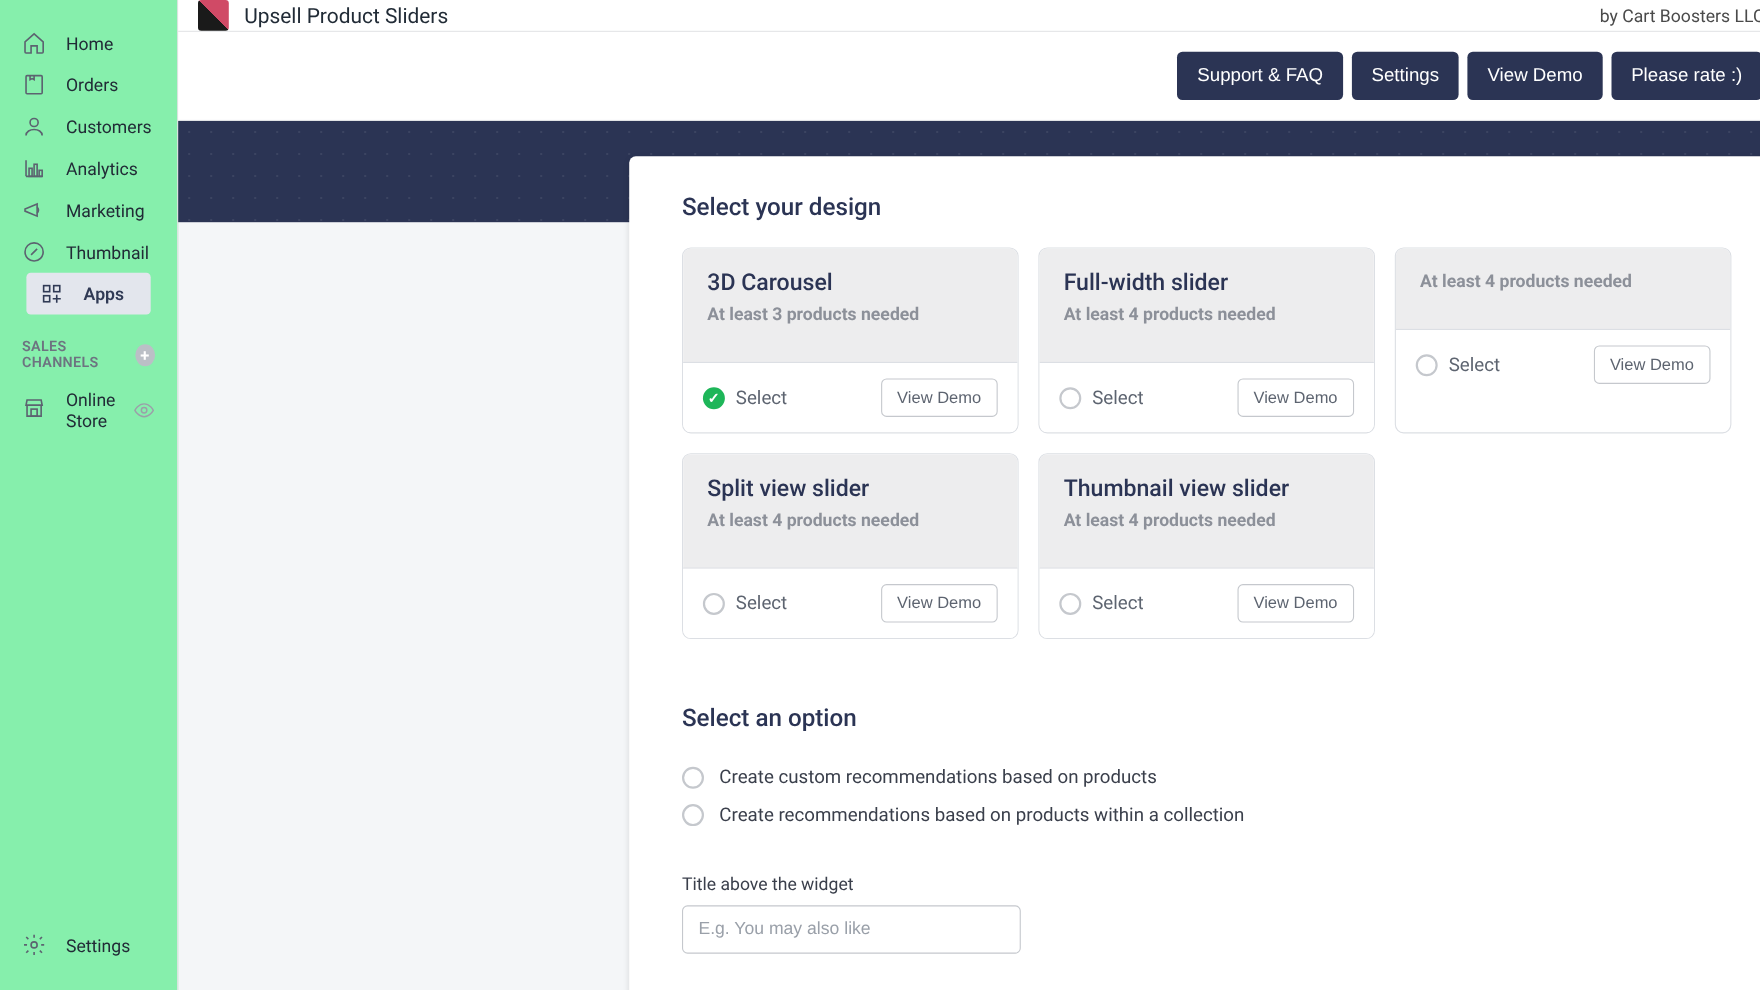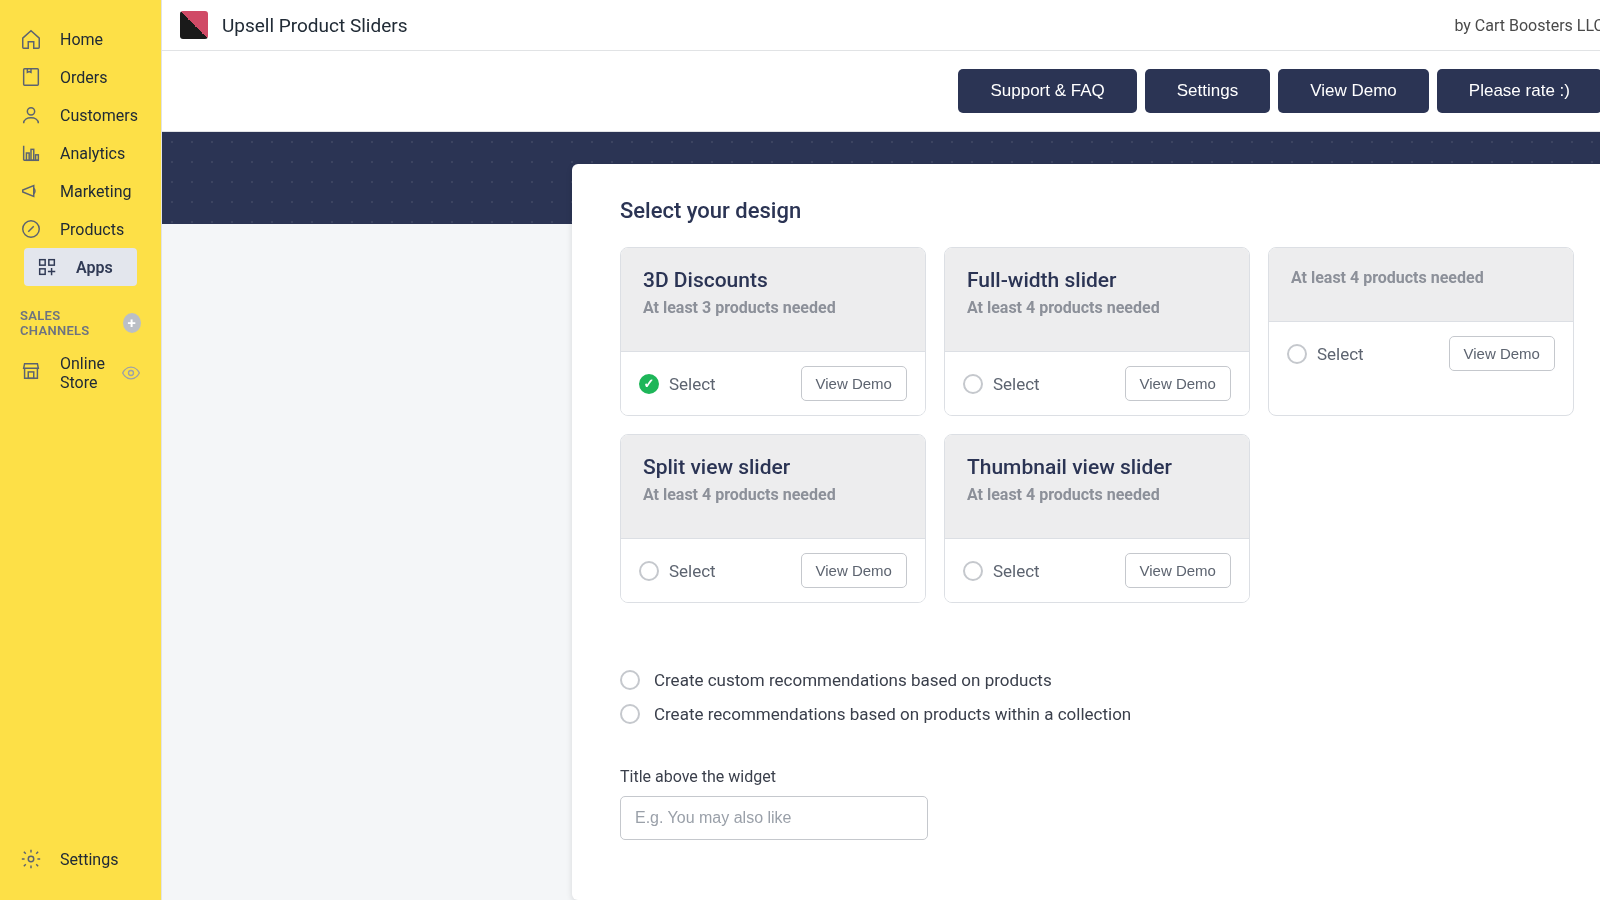--- a/index.html
+++ b/index.html
@@ -7,21 +7,21 @@
   font-family: -apple-system, BlinkMacSystemFont, "Segoe UI", Roboto, sans-serif;
   background: #f4f6f8;
   color: #212b36;
   width: 1600px;
   height: 900px;
   overflow: hidden;
 }
 .layout { display: flex; height: 100%; }
 .sidebar {
   width: 262px;
-  background: #fde047;
+  background: #86efac;
   border-right: 1px solid #e1e3e5;
   display: flex;
   flex-direction: column;
   padding-top: 20px;
 }
 .sidebar-top { flex: 1; }
 .sidebar-item {
   display: flex;
   align-items: center;
   padding: 8px 20px;
@@ -82,21 +82,21 @@
   padding: 18px 20px;
   display: flex;
   justify-content: flex-end;
   gap: 8px;
 }
 .action-btn {
   background: #2b3454;
   color: #ffffff;
   border: none;
   border-radius: 5px;
-  padding: 12px 32px;
+  padding: 12px 18px;
   font-size: 17px;
   cursor: pointer;
 }
 
 .navy-strip {
   background: #2b3454;
   background-image: radial-gradient(rgba(255,255,255,0.08) 1px, transparent 1px);
   background-size: 20px 20px;
   padding-top: 22px;
   padding-bottom: 70px;
@@ -223,21 +223,21 @@
           </span>
         <span>Marketing</span>
       </div>
       <div class="sidebar-item">
         <span class="icon">
             <svg viewBox="0 0 24 24" width="22" height="22">
               <circle cx="12" cy="12" r="9"></circle>
               <path d="M9 15l6-6M9.5 9.5h.01M14.5 14.5h.01"></path>
             </svg>
           </span>
-        <span>Products</span>
+        <span>Thumbnail</span>
       </div>
       <div class="sidebar-item active">
         <span class="icon">
             <svg viewBox="0 0 24 24" width="22" height="22">
               <rect x="4" y="4" width="6" height="6"></rect>
               <rect x="14" y="4" width="6" height="6"></rect>
               <rect x="4" y="14" width="6" height="6"></rect>
               <path d="M17 13v8M13 17h8"></path>
             </svg>
           </span>
@@ -291,21 +291,21 @@
       <button class="action-btn">Please rate :)</button>
     </div>
 
     <div class="navy-strip"></div>
 
     <div class="card">
       <h2>Select your design</h2>
       <div class="designs-grid" id="designs-grid">
           <div class="design-tile">
     <div class="tile-head">
-      <div class="tile-title">3D Discounts</div>
+      <div class="tile-title">3D Carousel</div>
       <div class="tile-sub">At least 3 products needed</div>
     </div>
     <div class="tile-foot">
       <div class="radio-wrap">
         <span class="radio-circle checked"></span>
         <span class="radio-label">Select</span>
       </div>
       <button class="demo-btn">View Demo</button>
     </div>
           </div>
@@ -355,20 +355,21 @@
     <div class="tile-foot">
       <div class="radio-wrap">
         <span class="radio-circle "></span>
         <span class="radio-label">Select</span>
       </div>
       <button class="demo-btn">View Demo</button>
     </div>
           </div>
         </div>
 
+      <h2>Select an option</h2>
       <div class="option-list" id="option-list">
           <div class="option-row">
     <span class="radio-circle"></span>
     <span>Create custom recommendations based on products</span>
           </div>
           <div class="option-row">
     <span class="radio-circle"></span>
     <span>Create recommendations based on products within a collection</span>
           </div>
         </div>

